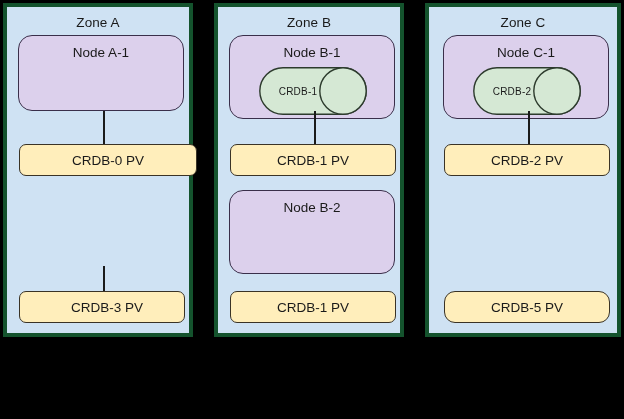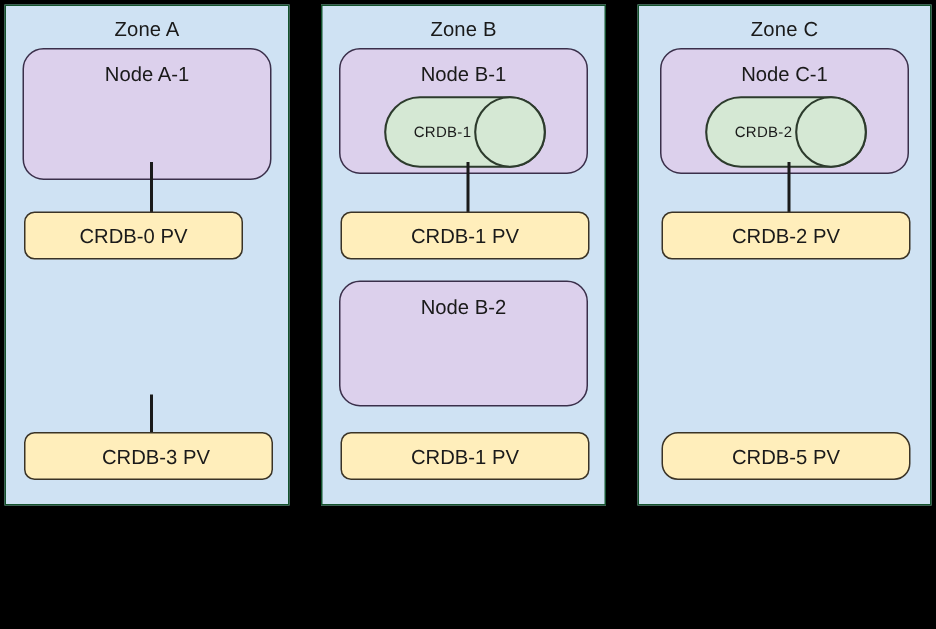--- a/index.html
+++ b/index.html
@@ -18,21 +18,21 @@
     width: 624px;
     height: 419px;
     background: #000000;
   }
 
   .zone {
     position: absolute;
     top: 3px;
     height: 334px;
     background: #cfe2f3;
-    border: 1px solid #14532d;
+    border: 4px solid #14532d;
     box-sizing: border-box;
   }
   .zone-title {
     position: absolute;
     top: 8px;
     left: 0;
     right: 0;
     text-align: center;
     font-size: 13.5px;
     color: #1a1a1a;
@@ -97,27 +97,27 @@
   }
 </style>
 </head>
 <body>
 
 <div id="canvas">
 
   <div class="zone" style="left:3px; width:190px;">
     <div class="zone-title">Zone A</div>
 
-    <div class="node" style="left:11px; top:28px; width:166px; height:88px;">
+    <div class="node" style="left:11px; top:28px; width:166px; height:76px;">
       <div class="node-title">Node A-1</div>
     </div>
 
     <div class="connector" style="left:96px; top:104px; height:34px;"></div>
 
-    <div class="pv" style="left:12px; top:137px; width:146px;">CRDB-0 PV</div>
+    <div class="pv" style="left:12px; top:137px; width:178px;">CRDB-0 PV</div>
 
 
     <div class="connector" style="left:96px; top:259px; height:26px;"></div>
 
     <div class="pv" style="left:12px; top:284px; width:166px;padding-left:10px;">CRDB-3 PV</div>
   </div>
 
   <div class="zone" style="left:214px; width:190px;">
     <div class="zone-title">Zone B</div>
 

